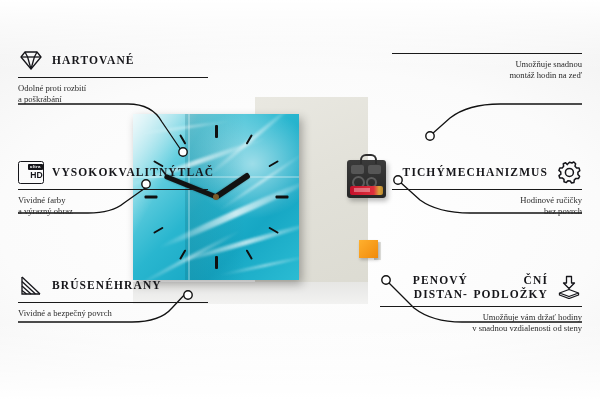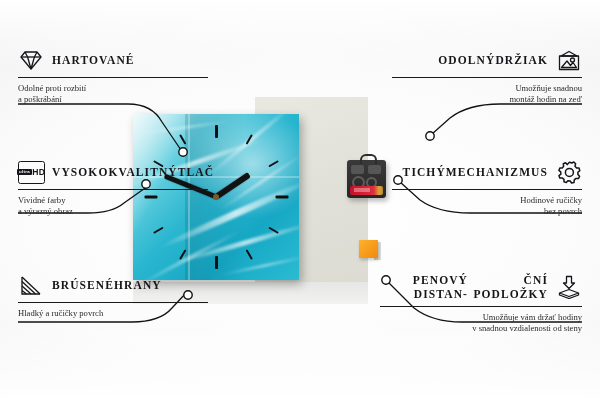--- a/index.html
+++ b/index.html
@@ -99,21 +99,21 @@
   .titles{display:flex;flex-direction:row;}
   .t1,.t2{font-family:"Liberation Serif",serif;font-weight:700;font-size:11.5px;
     letter-spacing:1.1px;color:#16161a;line-height:14px;text-transform:uppercase;}
   .feat.right .titles{align-items:flex-end;text-align:right;}
   .rule{height:1px;background:#1a1a1a;margin:5px 0 5px 0;}
   .desc{font-family:"Liberation Serif",serif;font-size:8.6px;line-height:11px;color:#2a2a2a;}
   .feat.right .desc{text-align:right;}
   .ico{width:26px;height:24px;flex:0 0 26px;display:flex;align-items:center;justify-content:center;}
   .ico svg{display:block;}
   .hdbadge{width:25px;height:21px;border:1.4px solid #15151a;border-radius:2.5px;
-    display:flex;flex-direction:row;align-items:center;justify-content:center;line-height:1;}
+    display:flex;flex-direction:column;align-items:flex-end;justify-content:center;line-height:1;}
   .hdbadge .u{font-family:"Liberation Sans",sans-serif;font-size:4.4px;font-weight:700;
     letter-spacing:.3px;color:#fff;background:#15151a;padding:.6px 2.2px;border-radius:1px;}
   .hdbadge .h{font-family:"Liberation Sans",sans-serif;font-size:8.6px;font-weight:700;
     letter-spacing:.2px;color:#15151a;margin-top:1px;}
 </style>
 </head>
 <body>
 
 <div id="stage">
 
@@ -242,41 +242,25 @@
               <path d="M3,2 L3,19 L21,19"></path>
           </g>
         </svg>
       </span>
       <span class="titles">
         <span class="t1">BRÚSENÉ</span>
         <span class="t2">HRANY</span>
       </span>
     </div>
     <div class="rule"></div>
-    <div class="desc">Hladký a ručičky povrch</div>
+    <div class="desc">Vividné a bezpečný povrch</div>
     <div class="desc"></div>
   </div>
 
   <div class="feat right" style="left:392px;top:48px;">
-    <div class="head">
-      <span class="titles">
-        <span class="t1">ODOLNÝ</span>
-        <span class="t2">DRŽIAK</span>
-      </span>
-      <span class="ico">
-        <svg width="26" height="23" viewBox="0 0 26 23">
-          <g fill="none" stroke="#15151a" stroke-width="1.3" stroke-linejoin="round">
-            <path d="M13,2.5 L5,7 L21,7 Z"></path>
-            <rect x="3.5" y="7" width="19" height="13.5"></rect>
-            <path d="M5.5,18.5 L11,12 L14.5,16.5 L17,13.5 L20.5,18.5 Z"></path>
-            <circle cx="16.5" cy="11" r="2"></circle>
-          </g>
-        </svg>
-      </span>
-    </div>
     <div class="rule"></div>
     <div class="desc">Umožňuje snadnou</div>
     <div class="desc">montáž hodin na zeď</div>
   </div>
 
   <div class="feat right" style="left:392px;top:160px;">
     <div class="head">
       <span class="titles">
         <span class="t1">TICHÝ</span>
         <span class="t2">MECHANIZMUS</span>

